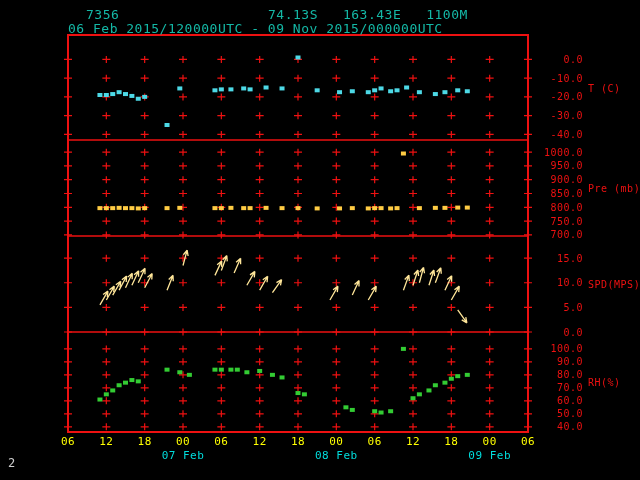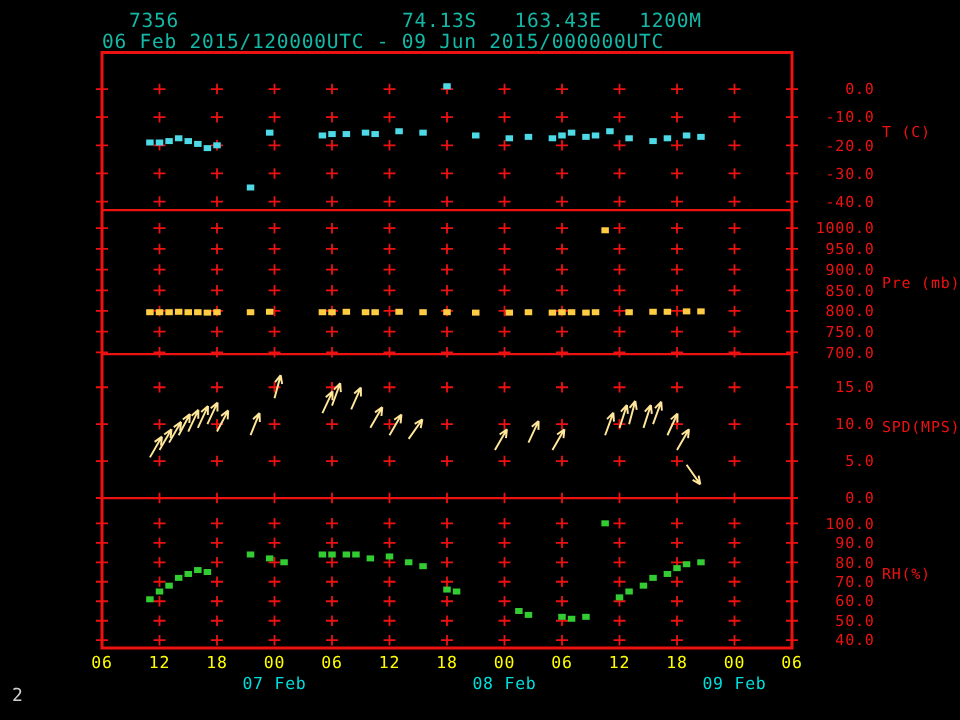--- a/index.html
+++ b/index.html
@@ -537,16 +537,16 @@
         <text x="489.66666666666663" y="445" fill="#ffff00" font-size="11" text-anchor="middle">00</text>
         <text x="528" y="445" fill="#ffff00" font-size="11" text-anchor="middle">06</text>
       </g>
       <g>
         <text x="183" y="459" fill="#00dddd" font-size="11" text-anchor="middle">07 Feb</text>
         <text x="336.33333333333337" y="459" fill="#00dddd" font-size="11" text-anchor="middle">08 Feb</text>
         <text x="489.66666666666663" y="459" fill="#00dddd" font-size="11" text-anchor="middle">09 Feb</text>
       </g>
     </svg>
   <div class="hdr" id="station-id">7356</div>
-  <div class="hdr" id="station-loc">74.13S   163.43E   1200M</div>
-  <div class="hdr" id="time-range">06 Feb 2015/120000UTC - 09 Jun 2015/000000UTC</div>
+  <div class="hdr" id="station-loc">74.13S   163.43E   1100M</div>
+  <div class="hdr" id="time-range">06 Feb 2015/120000UTC - 09 Nov 2015/000000UTC</div>
   <div id="page-number">2</div>
 </div>
 
 </body></html>

